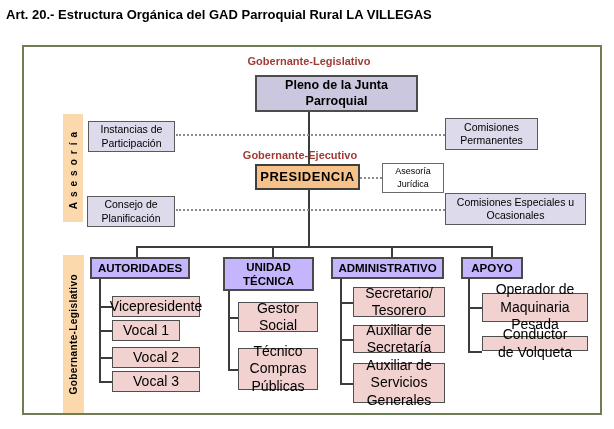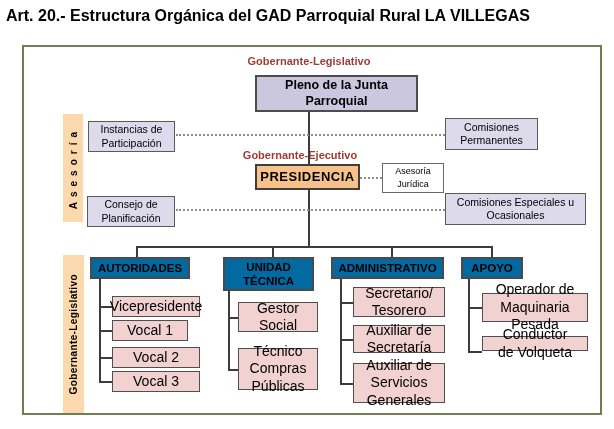--- a/index.html
+++ b/index.html
@@ -3,40 +3,40 @@
 <meta charset="utf-8">
 <style>
   html,body { margin:0; padding:0; background:#ffffff; }
   #screen {
     position:relative; width:614px; height:429px; background:#ffffff;
     font-family:"Liberation Sans","DejaVu Sans",sans-serif; color:#000;
     overflow:hidden;
   }
   .title {
     position:absolute; left:6px; top:7px; width:600px;
-    font-size:16px; font-weight:bold; color:#000;
+    font-size:13px; font-weight:bold; color:#000;
   }
   .frame {
     position:absolute; left:22px; top:45px; width:580px; height:370px;
     border:2px solid #6f7d52; background:#ffffff; box-sizing:border-box;
   }
   .redlabel {
     position:absolute; font-size:11px; font-weight:bold; color:#9e3b35;
     text-align:center;
   }
   .box {
     position:absolute; box-sizing:border-box; display:flex;
     align-items:center; justify-content:center; text-align:center;
     line-height:1.25;
   }
   .lav  { background:#dcdaeb; border:1.5px solid #5a5a5a; font-size:10.5px; }
   .main { background:#cbc7df; border:2px solid #4c4c4c; font-weight:bold; font-size:12.5px;margin-left:28px; }
   .pres { background:#f6c289; border:2px solid #3f3f3f; font-weight:bold; font-size:13px; letter-spacing:0.5px; }
   .jur  { background:#ffffff; border:1.5px solid #6a6a6a; font-size:9px; line-height:1.5; }
-  .hdr  { background:#0369a1; border:2px solid #4a4a4a; font-weight:bold; font-size:11.5px; }
+  .hdr  { background:#c4b5fd; border:2px solid #4a4a4a; font-weight:bold; font-size:11.5px; }
   .item { background:#f2d2d1; border:1.5px solid #4f4f4f; font-size:14px; }
   .line   { position:absolute; background:#3c3c3c; }
   .dotted { position:absolute; border-top:2px dotted #8c8c8c; height:0; }
   .strip {
     position:absolute; background:#fbd9ad; display:flex;
     align-items:center; justify-content:center;
   }
   .strip span {
     writing-mode:vertical-rl; transform:rotate(180deg);
     font-weight:bold; font-size:10px; color:#000; white-space:nowrap;
@@ -87,21 +87,21 @@
   <div class="box lav" style="left:445px; top:193px; width:141px; height:32px;">Comisiones Especiales u Ocasionales</div>
 
   <div>
     <div class="box hdr" style="left:90px; top:257px; width:100px; height:22px;">AUTORIDADES</div>
     <div class="line" style="left:99px; top:279px; width:1.5px; height:103px;"></div>
     <div class="line" style="left:99px; top:306px; width:13px; height:1.5px;"></div>
     <div class="line" style="left:99px; top:330px; width:13px; height:1.5px;"></div>
     <div class="line" style="left:99px; top:357px; width:13px; height:1.5px;"></div>
     <div class="line" style="left:99px; top:381px; width:13px; height:1.5px;"></div>
     <div class="box item" style="left:112px; top:296px; width:88px; height:21px;">Vicepresidente</div>
-    <div class="box item" style="left:112px; top:320px; width:76px; height:21px;">Vocal 1</div>
+    <div class="box item" style="left:112px; top:320px; width:68px; height:21px;">Vocal 1</div>
     <div class="box item" style="left:112px; top:347px; width:88px; height:21px;">Vocal 2</div>
     <div class="box item" style="left:112px; top:371px; width:88px; height:21px;">Vocal 3</div>
   </div>
 
   <div>
     <div class="box hdr" style="left:223px; top:257px; width:91px; height:34px; padding:0 4px;">UNIDAD TÉCNICA</div>
     <div class="line" style="left:228px; top:291px; width:1.5px; height:78px;"></div>
     <div class="line" style="left:228px; top:317px; width:10px; height:1.5px;"></div>
     <div class="line" style="left:228px; top:369px; width:10px; height:1.5px;"></div>
     <div class="box item" style="left:238px; top:302px; width:80px; height:30px;">Gestor Social</div>

